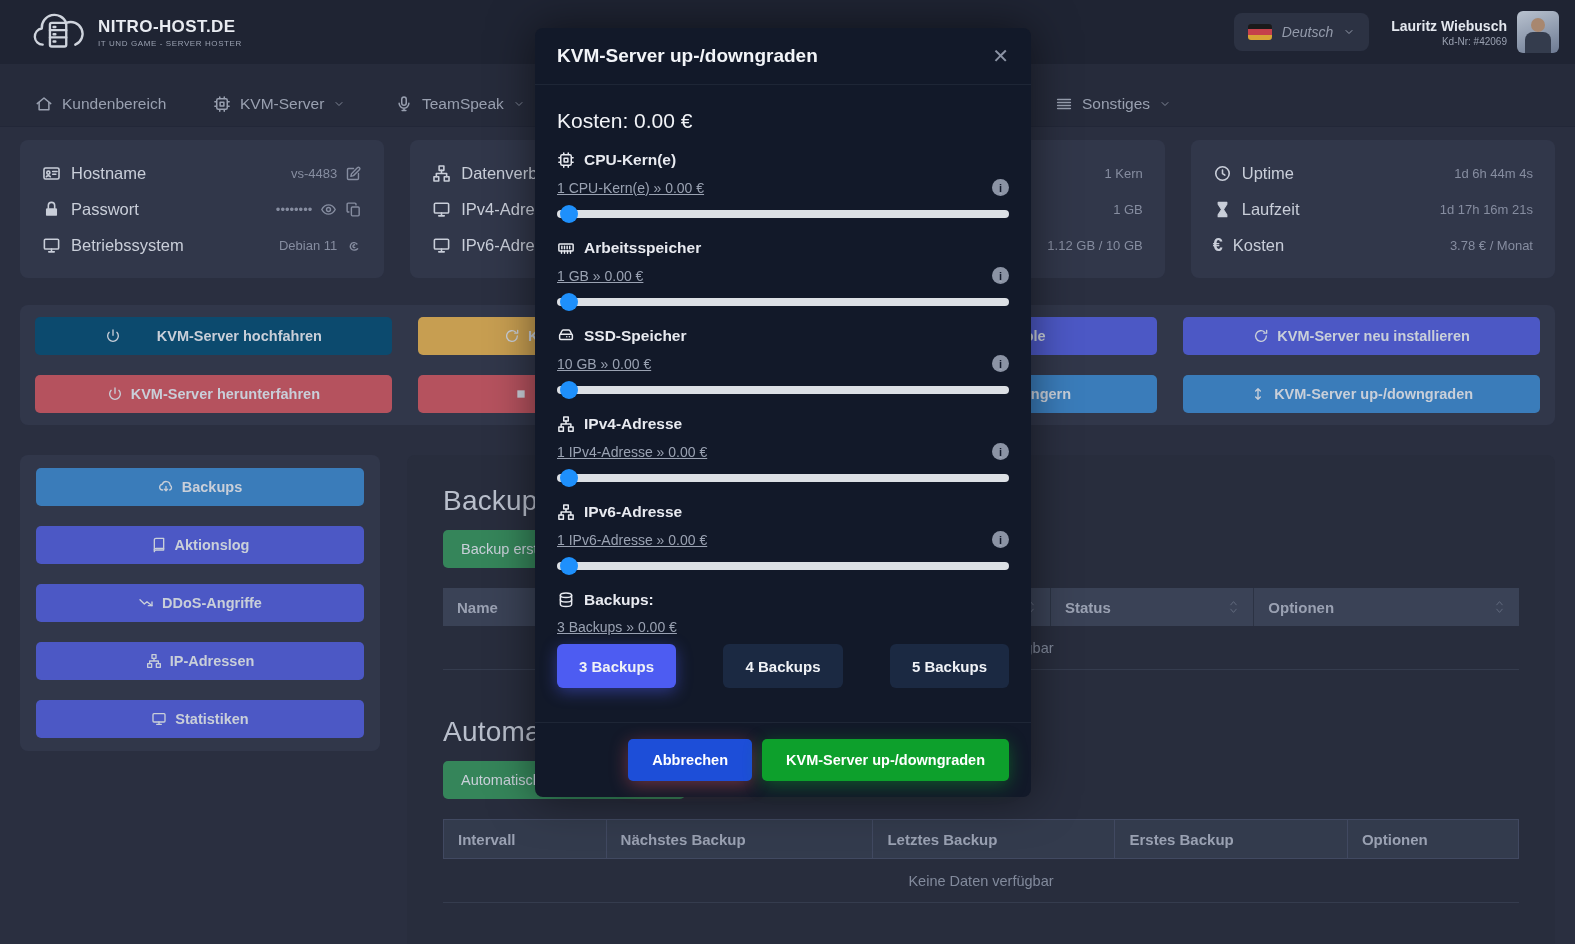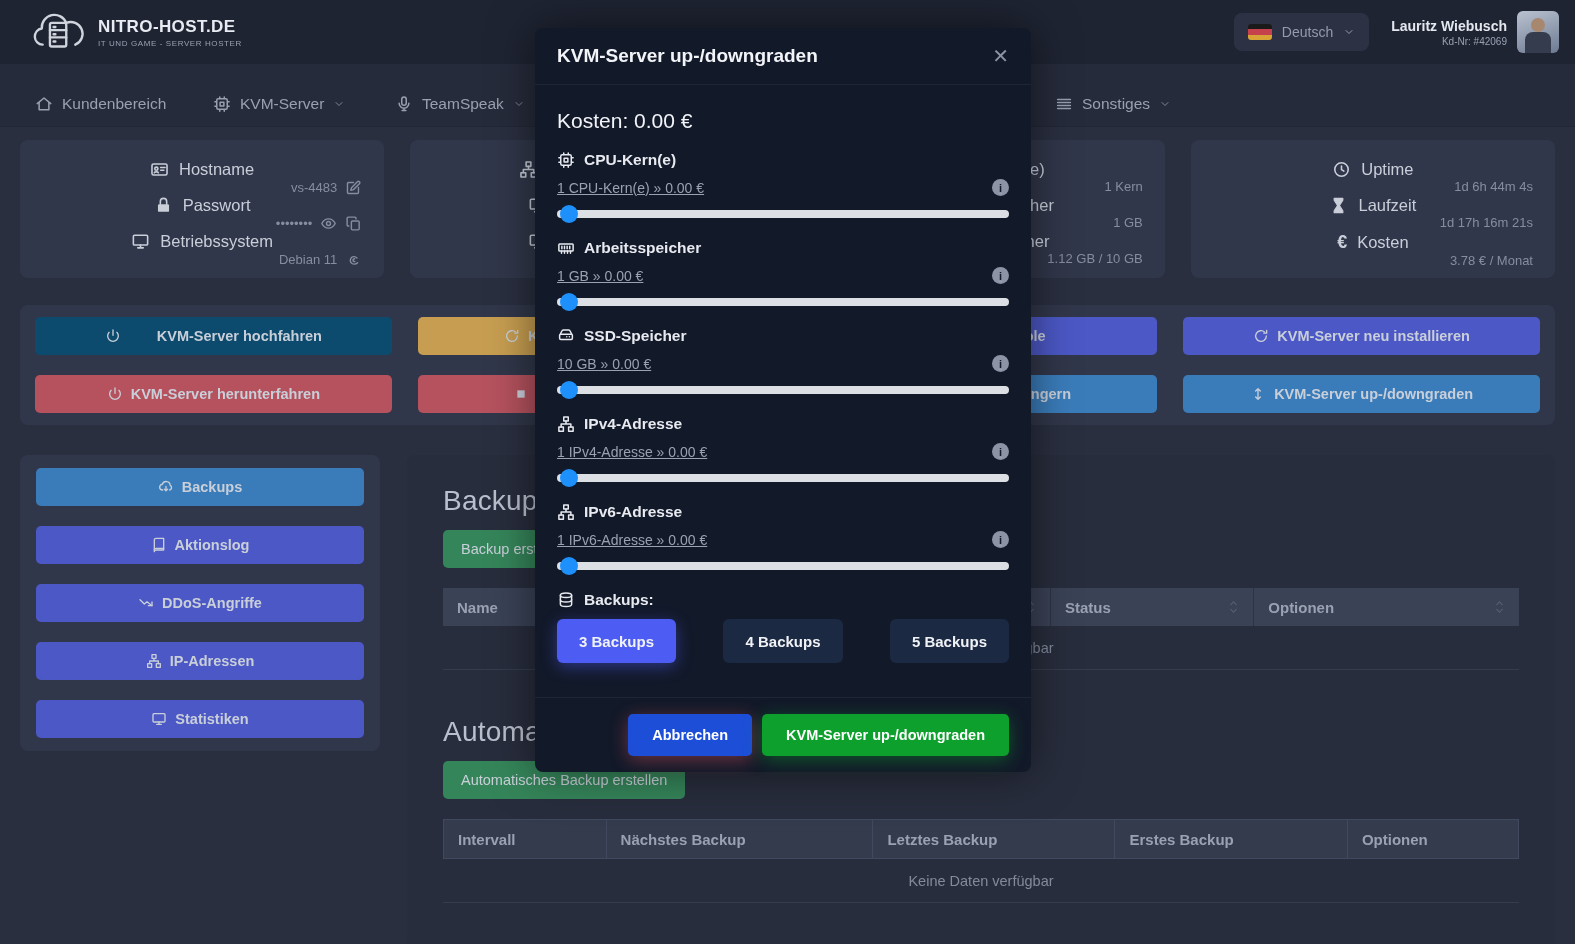--- a/index.html
+++ b/index.html
@@ -6,42 +6,42 @@
   html,body { width:1575px; height:944px; overflow:hidden; }
   body { font-family:"Liberation Sans", sans-serif; background:#2a2f40; color:#c6ccd8; position:relative; }
 
   
   .topbar { height:64px; background:#1f2433; display:flex; align-items:center; padding:0 16px 0 30px; }
   .brand { display:flex; align-items:center; gap:10px; cursor:pointer; }
   .brand svg { width:58px; height:46px; color:#cfd4dd; }
   .brand-text .name { font-size:17px; font-weight:bold; color:#e8ebf1; letter-spacing:.4px; }
   .brand-text .tagline { font-size:8px; color:#9aa1b1; letter-spacing:.6px; margin-top:2px; }
   .top-right { margin-left:auto; display:flex; align-items:center; gap:22px; }
-  .lang-pill { background:#2c3243; border-radius:8px; height:38px; padding:0 14px; display:flex; align-items:center; gap:10px; color:#949bab; font-size:14px; cursor:pointer; }
+  .lang-pill { background:#2c3243; border-radius:8px; height:38px; padding:0 14px; display:flex; align-items:center; gap:10px; color:#949bab; font-size:14px; cursor:pointer;font-style:italic; }
   .flag { width:24px; height:16px; border-radius:3px; background:linear-gradient(#1a1a1a 33%, #c5414b 33% 66%, #d8a435 66%); }
   .lang-pill .chev { width:12px; height:12px; }
   .user-block { display:flex; align-items:center; gap:10px; cursor:pointer; }
   .user-text { text-align:right; }
   .user-name { font-size:14px; font-weight:bold; color:#e3e7ee; }
   .user-id { font-size:10px; color:#9aa1b1; margin-top:2px; }
   .avatar { width:42px; height:42px; border-radius:6px; background:linear-gradient(160deg,#b9c2cf 0%,#8b97ab 60%,#6d7a92 100%); position:relative; overflow:hidden; }
   .avatar::before { content:""; position:absolute; left:50%; top:7px; transform:translateX(-50%); width:14px; height:14px; border-radius:50%; background:#a8876f; }
   .avatar::after { content:""; position:absolute; left:50%; top:21px; transform:translateX(-50%); width:26px; height:22px; border-radius:8px 8px 0 0; background:#343c4d; }
 
   
   .navbar { height:63px; background:#262b3b; position:relative; border-bottom:1px solid #222738; }
   .nav-item { position:absolute; top:8px; height:63px; display:flex; align-items:center; gap:9px; color:#99a0b0; font-size:15.5px; cursor:pointer; }
   .nav-item svg { width:18px; height:18px; }
   .nav-item .chev { width:12px; height:12px; color:#7e8595; }
 
   
   .content { padding:13px 20px 0 20px; }
   .cards-grid { display:grid; grid-template-columns:repeat(4,1fr); gap:26px; margin-bottom:27px; }
   .card { background:#31374a; border-radius:8px; padding:20px 22px; }
-  .card-row { display:flex; align-items:center; height:26px; margin-bottom:10px;flex-direction:column; }
+  .card-row { display:flex; align-items:center; height:26px; margin-bottom:10px; }
   .card-row:last-child { margin-bottom:0; }
   .card-row .lab { display:flex; align-items:center; gap:10px; font-size:16.5px; color:#c9ced9; }
   .card-row .lab svg { width:19px; height:19px; }
   .card-row .val { margin-left:auto; display:flex; align-items:center; gap:8px; font-size:13px; color:#868da0; }
   .card-row .val svg { width:17px; height:17px; cursor:pointer; }
   .euro-glyph { font-size:18px; font-weight:bold; }
 
   
   .actions-panel { background:#31374a; border-radius:8px; padding:12px 15px; display:grid; grid-template-columns:repeat(4,1fr); gap:20px 26px; margin-bottom:30px; }
   .btn { height:38px; border:none; border-radius:5px; font-family:inherit; font-size:14.5px; font-weight:bold; color:#c9cfd9; display:flex; align-items:center; justify-content:center; gap:8px; cursor:pointer; width:100%; }
@@ -619,20 +619,23 @@
 
     <div class="m-section">
       <div class="m-label">
           <svg class="ic" viewBox="0 0 24 24">
             <ellipse cx="12" cy="5.5" rx="7.5" ry="3"></ellipse>
             <path d="M4.5 5.5v6c0 1.7 3.4 3 7.5 3s7.5-1.3 7.5-3v-6"></path>
             <path d="M4.5 11.5v6c0 1.7 3.4 3 7.5 3s7.5-1.3 7.5-3v-6"></path>
           </svg>
           <span>Backups:</span>
         </div>
+      <div class="m-valrow">
+          <span>3 Backups » 0.00 €</span>
+        </div>
       <div class="bk-buttons">
         <button class="opt selected">3 Backups</button>
         <button class="opt">4 Backups</button>
         <button class="opt">5 Backups</button>
       </div>
     </div>
   </div>
   <div class="modal-footer">
     <button class="mf-btn mf-cancel">Abbrechen</button>
     <button class="mf-btn mf-confirm">KVM-Server up-/downgraden</button>

